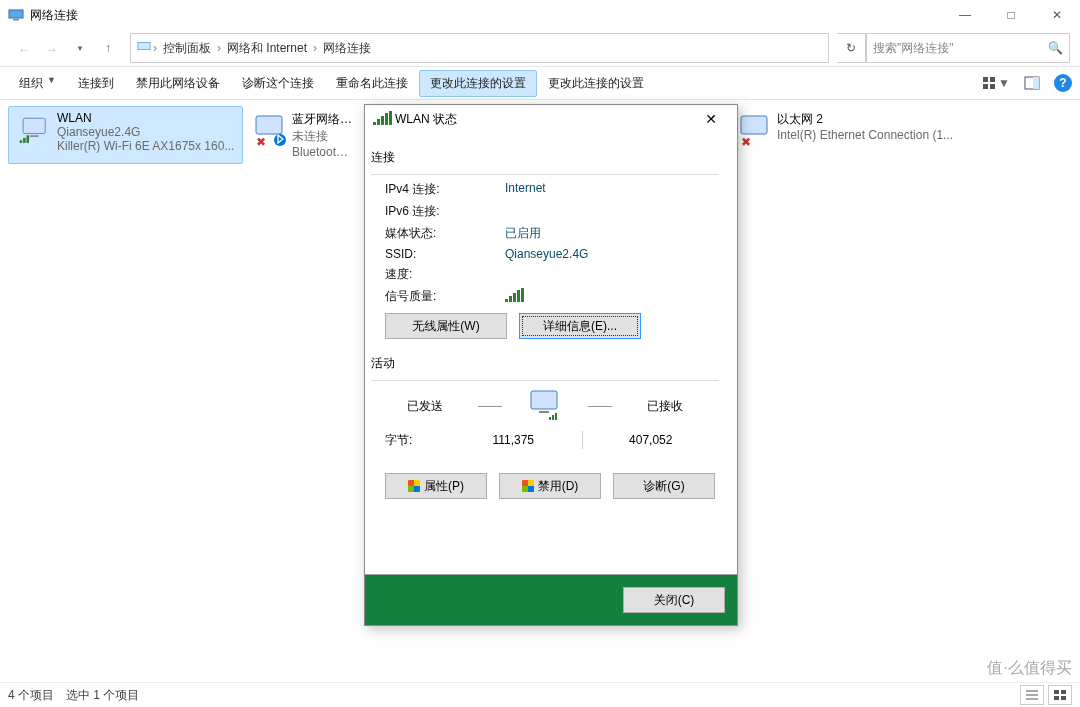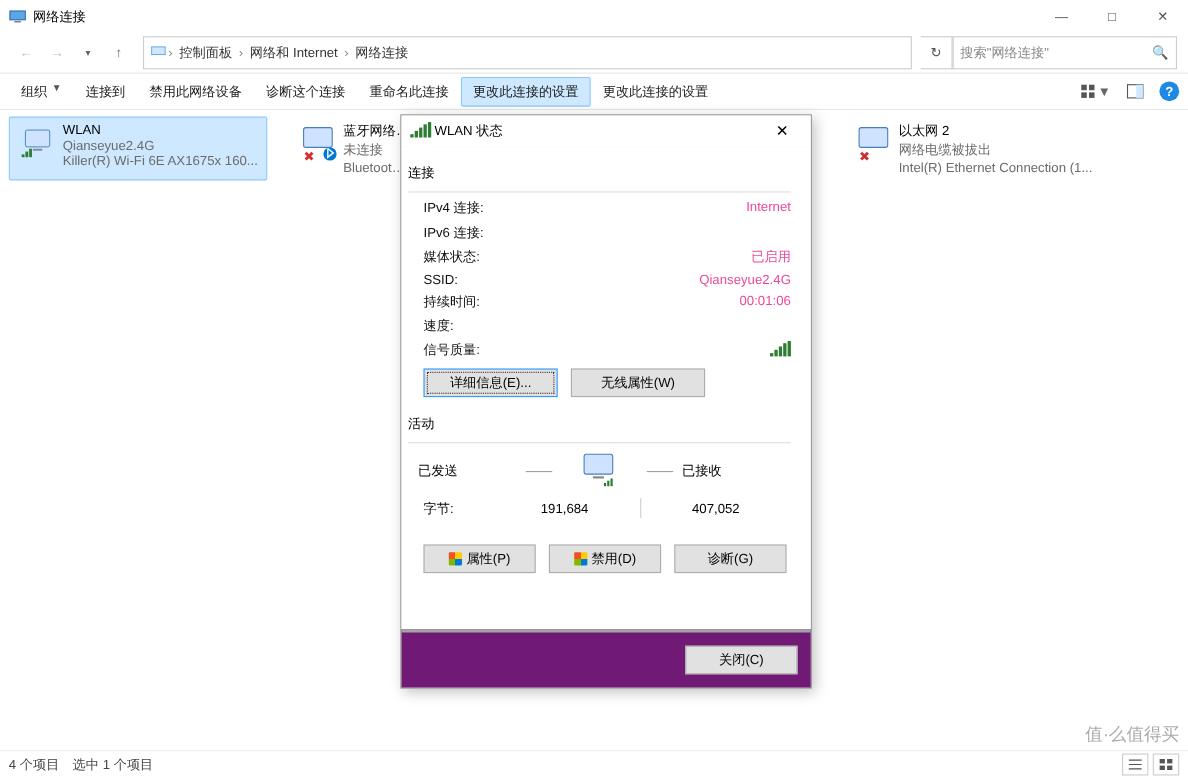--- a/index.html
+++ b/index.html
@@ -17,55 +17,55 @@
 .refresh{width:28px;height:28px;display:flex;align-items:center;justify-content:center;color:#555;border:1px solid #ccc;border-left:none}
 .searchbox{width:190px;height:28px;border:1px solid #ccc;display:flex;align-items:center;padding:0 6px;color:#888}
 .searchbox .sicon{margin-left:auto;color:#666}
 .toolbar{height:32px;display:flex;align-items:center;border-bottom:1px solid #e6e6e6;padding:0 8px}
 .tbtn{padding:4px 10px;display:flex;align-items:flex-start;color:#1a1a1a;border:1px solid transparent;border-radius:2px}
 .tbtn.sel{background:#cde8ff;border-color:#8cc8ff}
 .tbtn .dd{margin-left:4px;font-size:9px;color:#555}
 .tool-right{margin-left:auto;display:flex;align-items:center;gap:8px}
 .help{width:18px;height:18px;border-radius:50%;background:#1e88e5;color:#fff;display:flex;align-items:center;justify-content:center;font-weight:bold}
 .content{position:relative;height:calc(100% - 30px - 36px - 32px - 24px);background:#fff}
-.items{display:flex;gap:20px;padding:6px 8px}
+.items{display:flex;gap:0;padding:6px 8px}
 .item{width:225px;display:flex;padding:4px;border:1px solid transparent;border-radius:2px}
 .item.sel{background:#cde8ff;border-color:#8cc8ff}
 .item .iicon{width:44px;height:40px;flex:0 0 44px;display:flex;align-items:center;justify-content:center}
 .item .lines{flex:1;overflow:hidden}
 .item .l1{color:#000;white-space:nowrap;text-overflow:ellipsis;overflow:hidden}
 .item .l2,.item .l3{color:#6b6b6b;white-space:nowrap;text-overflow:ellipsis;overflow:hidden}
 .status{position:absolute;left:0;right:0;bottom:0;height:24px;display:flex;align-items:center;padding:0 8px;color:#444;border-top:1px solid #eee}
 .status .gap{width:12px}
 .status .right{margin-left:auto;display:flex;gap:4px}
 .vbtn{width:22px;height:18px;border:1px solid #ccc;display:flex;align-items:center;justify-content:center}
 .dialog{position:absolute;left:364px;top:104px;width:372px;height:520px;background:#f0f0f0;border:1px solid #8a8a8a;box-shadow:3px 3px 12px rgba(0,0,0,.25);display:flex;flex-direction:column}
 .dialog .dtitle{height:28px;display:flex;align-items:center;padding:0 8px;background:#fff}
 .dialog .dtitle .dico{width:16px;height:16px;margin-right:6px;display:inline-flex}
 .dialog .dtitle .close{margin-left:auto;width:36px;height:28px;display:flex;align-items:center;justify-content:center;font-size:14px}
 .tabstrip{height:26px;display:flex;align-items:flex-end;padding:0 8px;background:#fff;border-bottom:1px solid #c9c9c9}
 .tab{padding:5px 12px;border:1px solid #c9c9c9;border-bottom:1px solid #fff;background:#fff;position:relative;top:1px;border-radius:2px 2px 0 0}
 .dbody{flex:1;background:#fff;margin:0;padding:10px 18px 0 6px}
 .section-title{margin:6px 0 8px 0}
 .kv{display:flex;margin:5px 0 5px 14px}
 .kv .k{flex:0 0 120px;color:#111}
-.kv .v{flex:1;text-align:right;color:#ec4899}
+.kv .v{flex:1;color:#0c4a6e}
 .hr{border-top:1px solid #ddd;margin:4px 0 6px 0}
 .btnrow{display:flex;gap:12px;margin:8px 0 0 14px}
 .wbtn{min-width:100px;height:24px;border:1px solid #adadad;background:#e1e1e1;display:flex;align-items:center;justify-content:center;padding:0 10px}
 .wbtn.focus{outline:1px dotted #333;outline-offset:-4px;border-color:#3399ff}
 .activity{display:flex;align-items:center;justify-content:center;margin:8px 0}
-.activity .col{width:90px;}
+.activity .col{width:90px;text-align:center}
 .activity .mid{width:70px;display:flex;align-items:center;justify-content:center}
 .activity .dash{color:#888;margin:0 8px}
 .bytesrow{display:flex;margin:8px 0 0 14px;align-items:center}
 .bytesrow .lbl{width:60px}
 .bytesrow .val{flex:1;text-align:center}
 .bytesrow .divider{width:1px;height:18px;background:#ccc}
-.dfooter{padding:12px;display:flex;justify-content:flex-end;background:#701a75;border-top:3px solid #a3a3a3}
+.dfooter{padding:12px;display:flex;justify-content:flex-end;background:#15803d;border-top:1px solid #a3a3a3}
 .uac{display:inline-block;width:12px;height:12px;margin-right:4px;position:relative}
 .uac::before{content:"";position:absolute;inset:0;background:conic-gradient(#ffcc00 0 25%,#0078d7 25% 50%,#7fba00 50% 75%,#f25022 75% 100%);border-radius:1px}
 .sigbars{display:inline-flex;align-items:flex-end;gap:1px;height:14px}
 .sigbars span{width:3px;background:#2e7d32}
 .sigbars span:nth-child(1){height:3px}.sigbars span:nth-child(2){height:6px}.sigbars span:nth-child(3){height:9px}.sigbars span:nth-child(4){height:12px}.sigbars span:nth-child(5){height:14px}
 .monitor-ico svg{width:34px;height:30px}
 .watermark{position:absolute;right:8px;bottom:28px;color:#aaa;font-size:16px;pointer-events:none}
 </style>
 </head>
 <body>
@@ -197,21 +197,20 @@
     </div>
     <div class="item" style="margin-left:370px">
       <div class="iicon">
         <svg width="40" height="34" viewBox="0 0 40 34">
             <rect x="6" y="2" width="26" height="18" rx="2" fill="#cfe3ff" stroke="#4a7ebb"></rect>
             <text x="6" y="32" font-size="12" fill="#d32f2f">✖</text>
           </svg>
       </div>
       <div class="lines">
         <div class="l1">以太网 2</div>
-        <div class="l2">网络电缆被拔出</div>
         <div class="l3">Intel(R) Ethernet Connection (1...</div>
       </div>
     </div>
   </div>
 </div>
 
 <div class="status">
   <span>4 个项目</span>
   <span class="gap"></span>
   <span>选中 1 个项目</span>
@@ -260,42 +259,38 @@
       </div>
     <div class="kv">
         <span class="k">媒体状态:</span>
         <span class="v">已启用</span>
       </div>
     <div class="kv">
         <span class="k">SSID:</span>
         <span class="v">Qianseyue2.4G</span>
       </div>
     <div class="kv">
-        <span class="k">持续时间:</span>
-        <span class="v">00:01:06</span>
-      </div>
-    <div class="kv">
         <span class="k">速度:</span>
       </div>
     <div class="kv">
         <span class="k">信号质量:</span>
         <span class="v"><span class="sigbars">
             <span></span>
             <span></span>
             <span></span>
             <span></span>
             <span></span>
           </span></span>
       </div>
     <div class="btnrow">
+      <div class="wbtn">
+          <span>无线属性(W)</span>
+        </div>
       <div class="wbtn focus">
           <span>详细信息(E)...</span>
-        </div>
-      <div class="wbtn">
-          <span>无线属性(W)</span>
         </div>
     </div>
 
     <div class="section-title" style="margin-top:16px">活动</div>
     <div class="hr"></div>
     <div class="activity">
       <div class="col">已发送</div>
       <span class="dash">——</span>
       <div class="mid">
         <svg width="40" height="34" viewBox="0 0 40 34">
@@ -306,21 +301,21 @@
               <rect x="3" y="4" width="2" height="5" fill="#2e7d32"></rect>
               <rect x="6" y="2" width="2" height="7" fill="#2e7d32"></rect>
             </g>
           </svg>
       </div>
       <span class="dash">——</span>
       <div class="col">已接收</div>
     </div>
     <div class="bytesrow">
       <span class="lbl">字节:</span>
-      <span class="val">191,684</span>
+      <span class="val">111,375</span>
       <span class="divider"></span>
       <span class="val">407,052</span>
     </div>
 
     <div class="btnrow" style="margin-top:24px">
       <div class="wbtn" style="min-width:80px">
           <span class="uac"></span>
           <span>属性(P)</span>
         </div>
       <div class="wbtn" style="min-width:80px">

